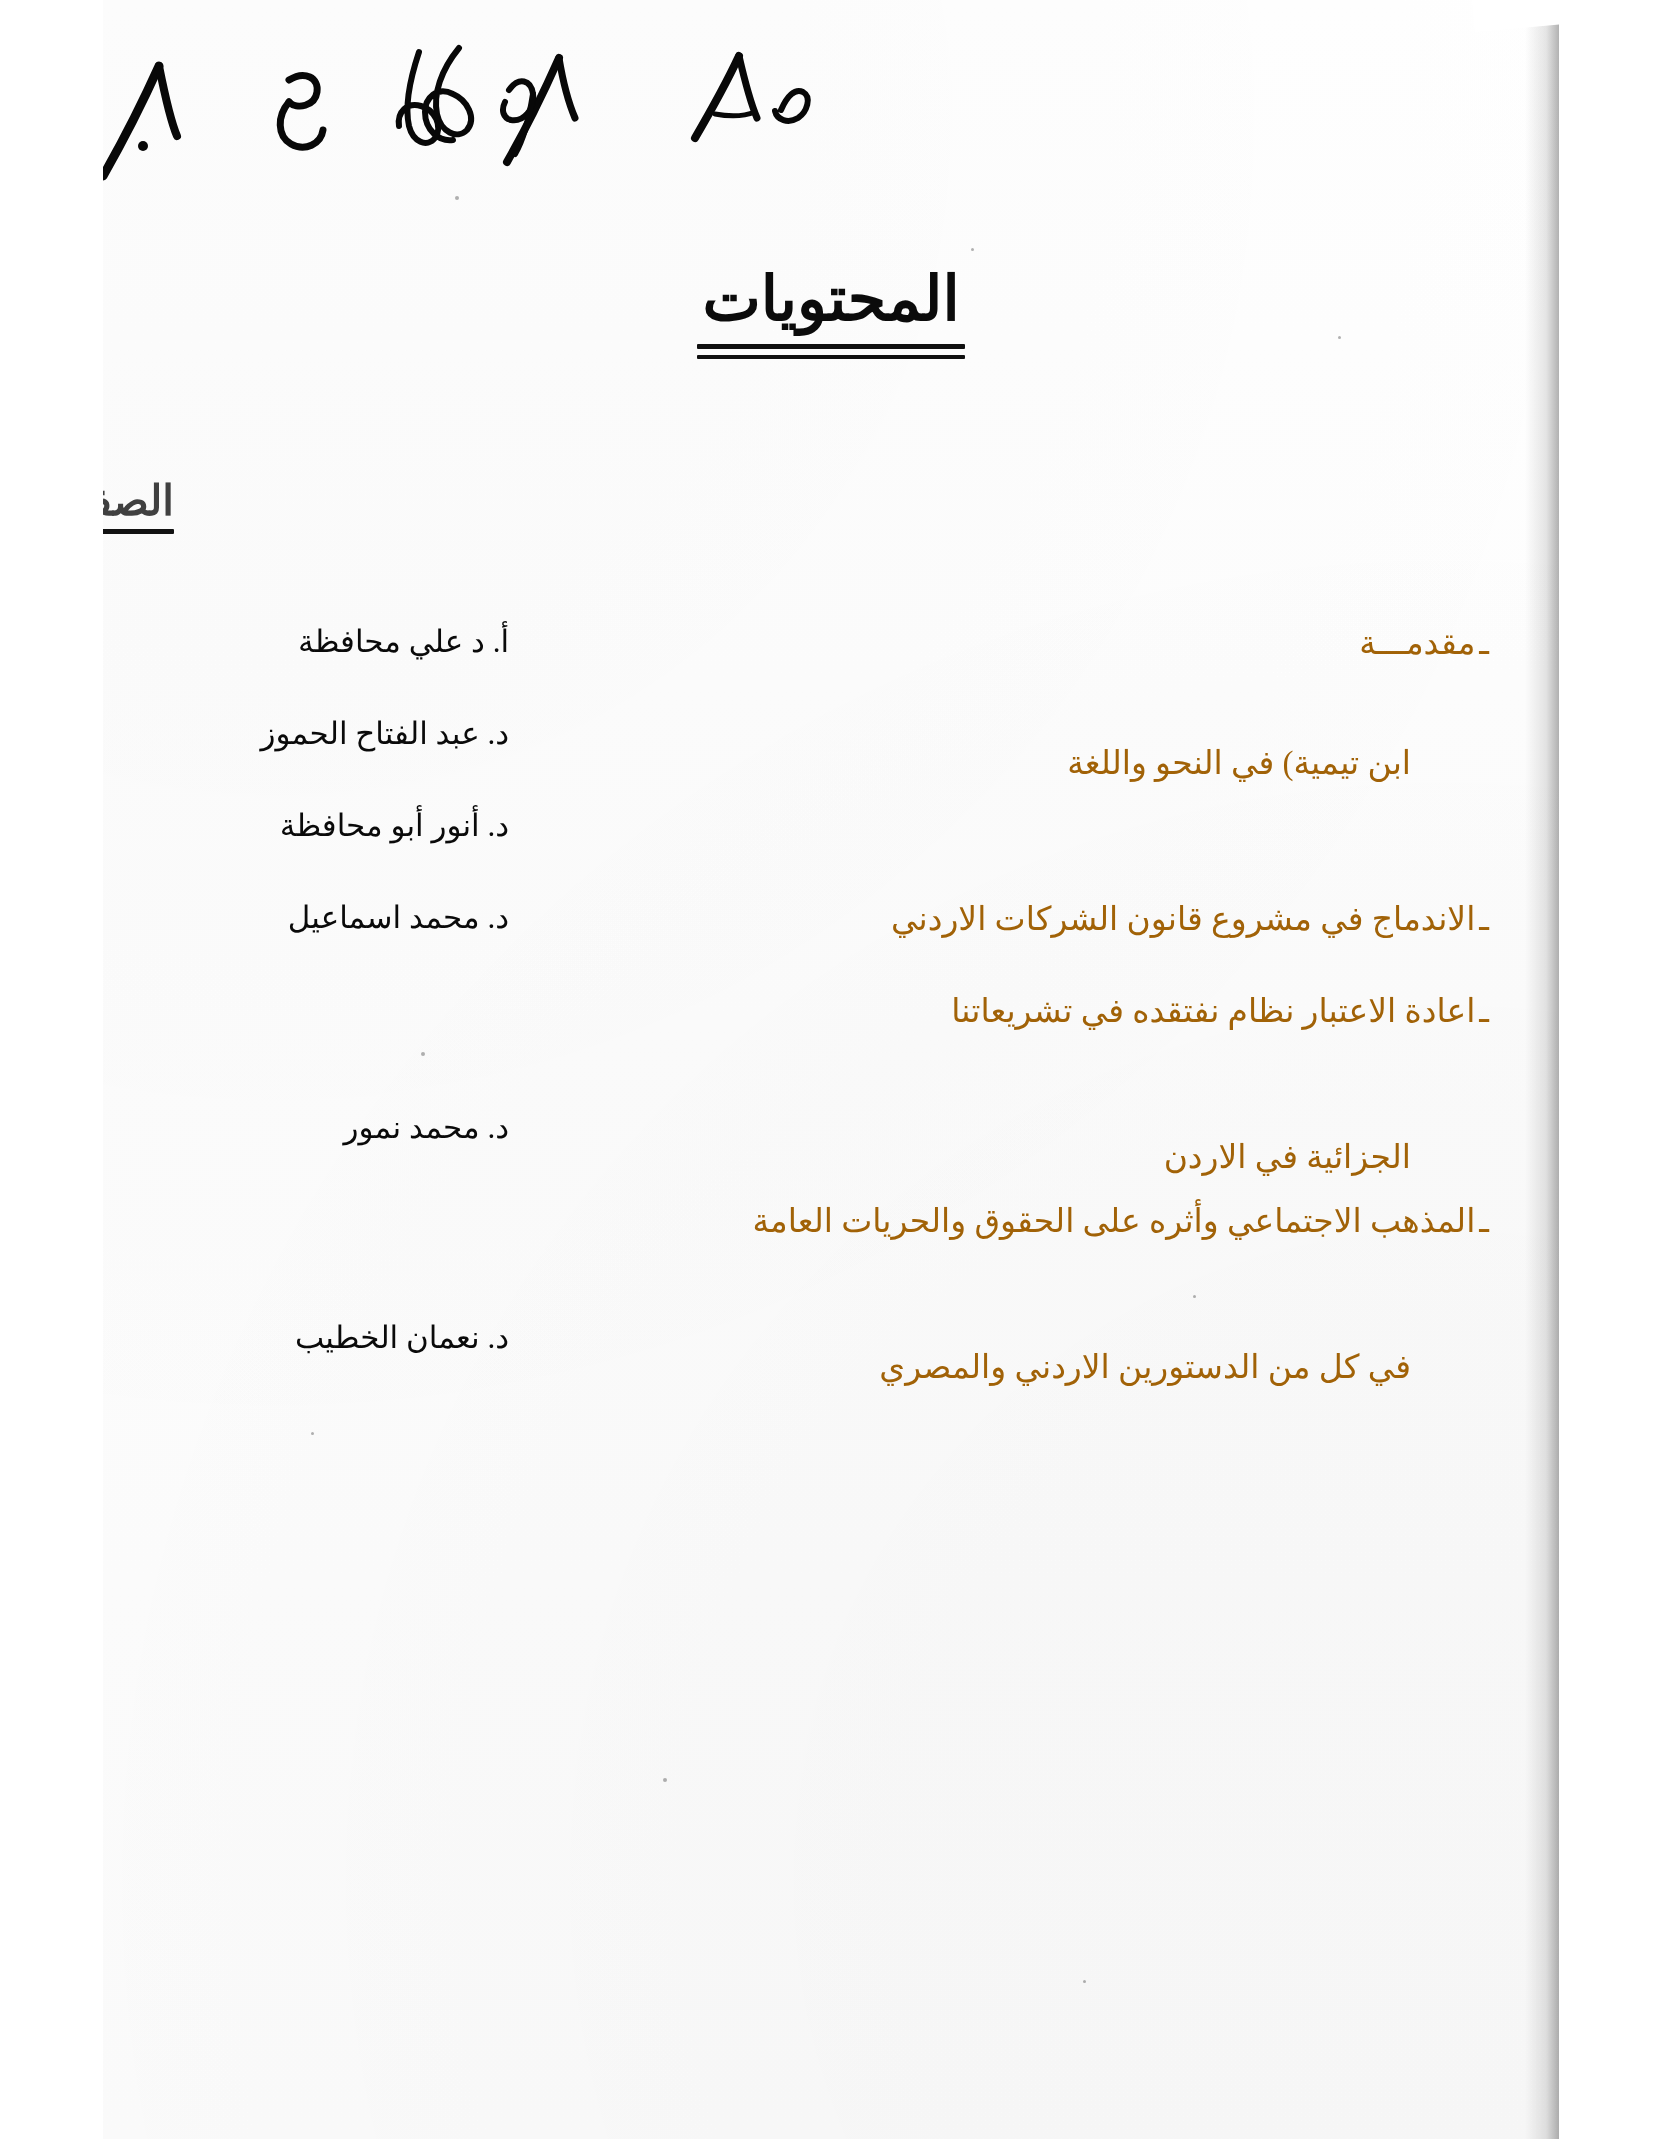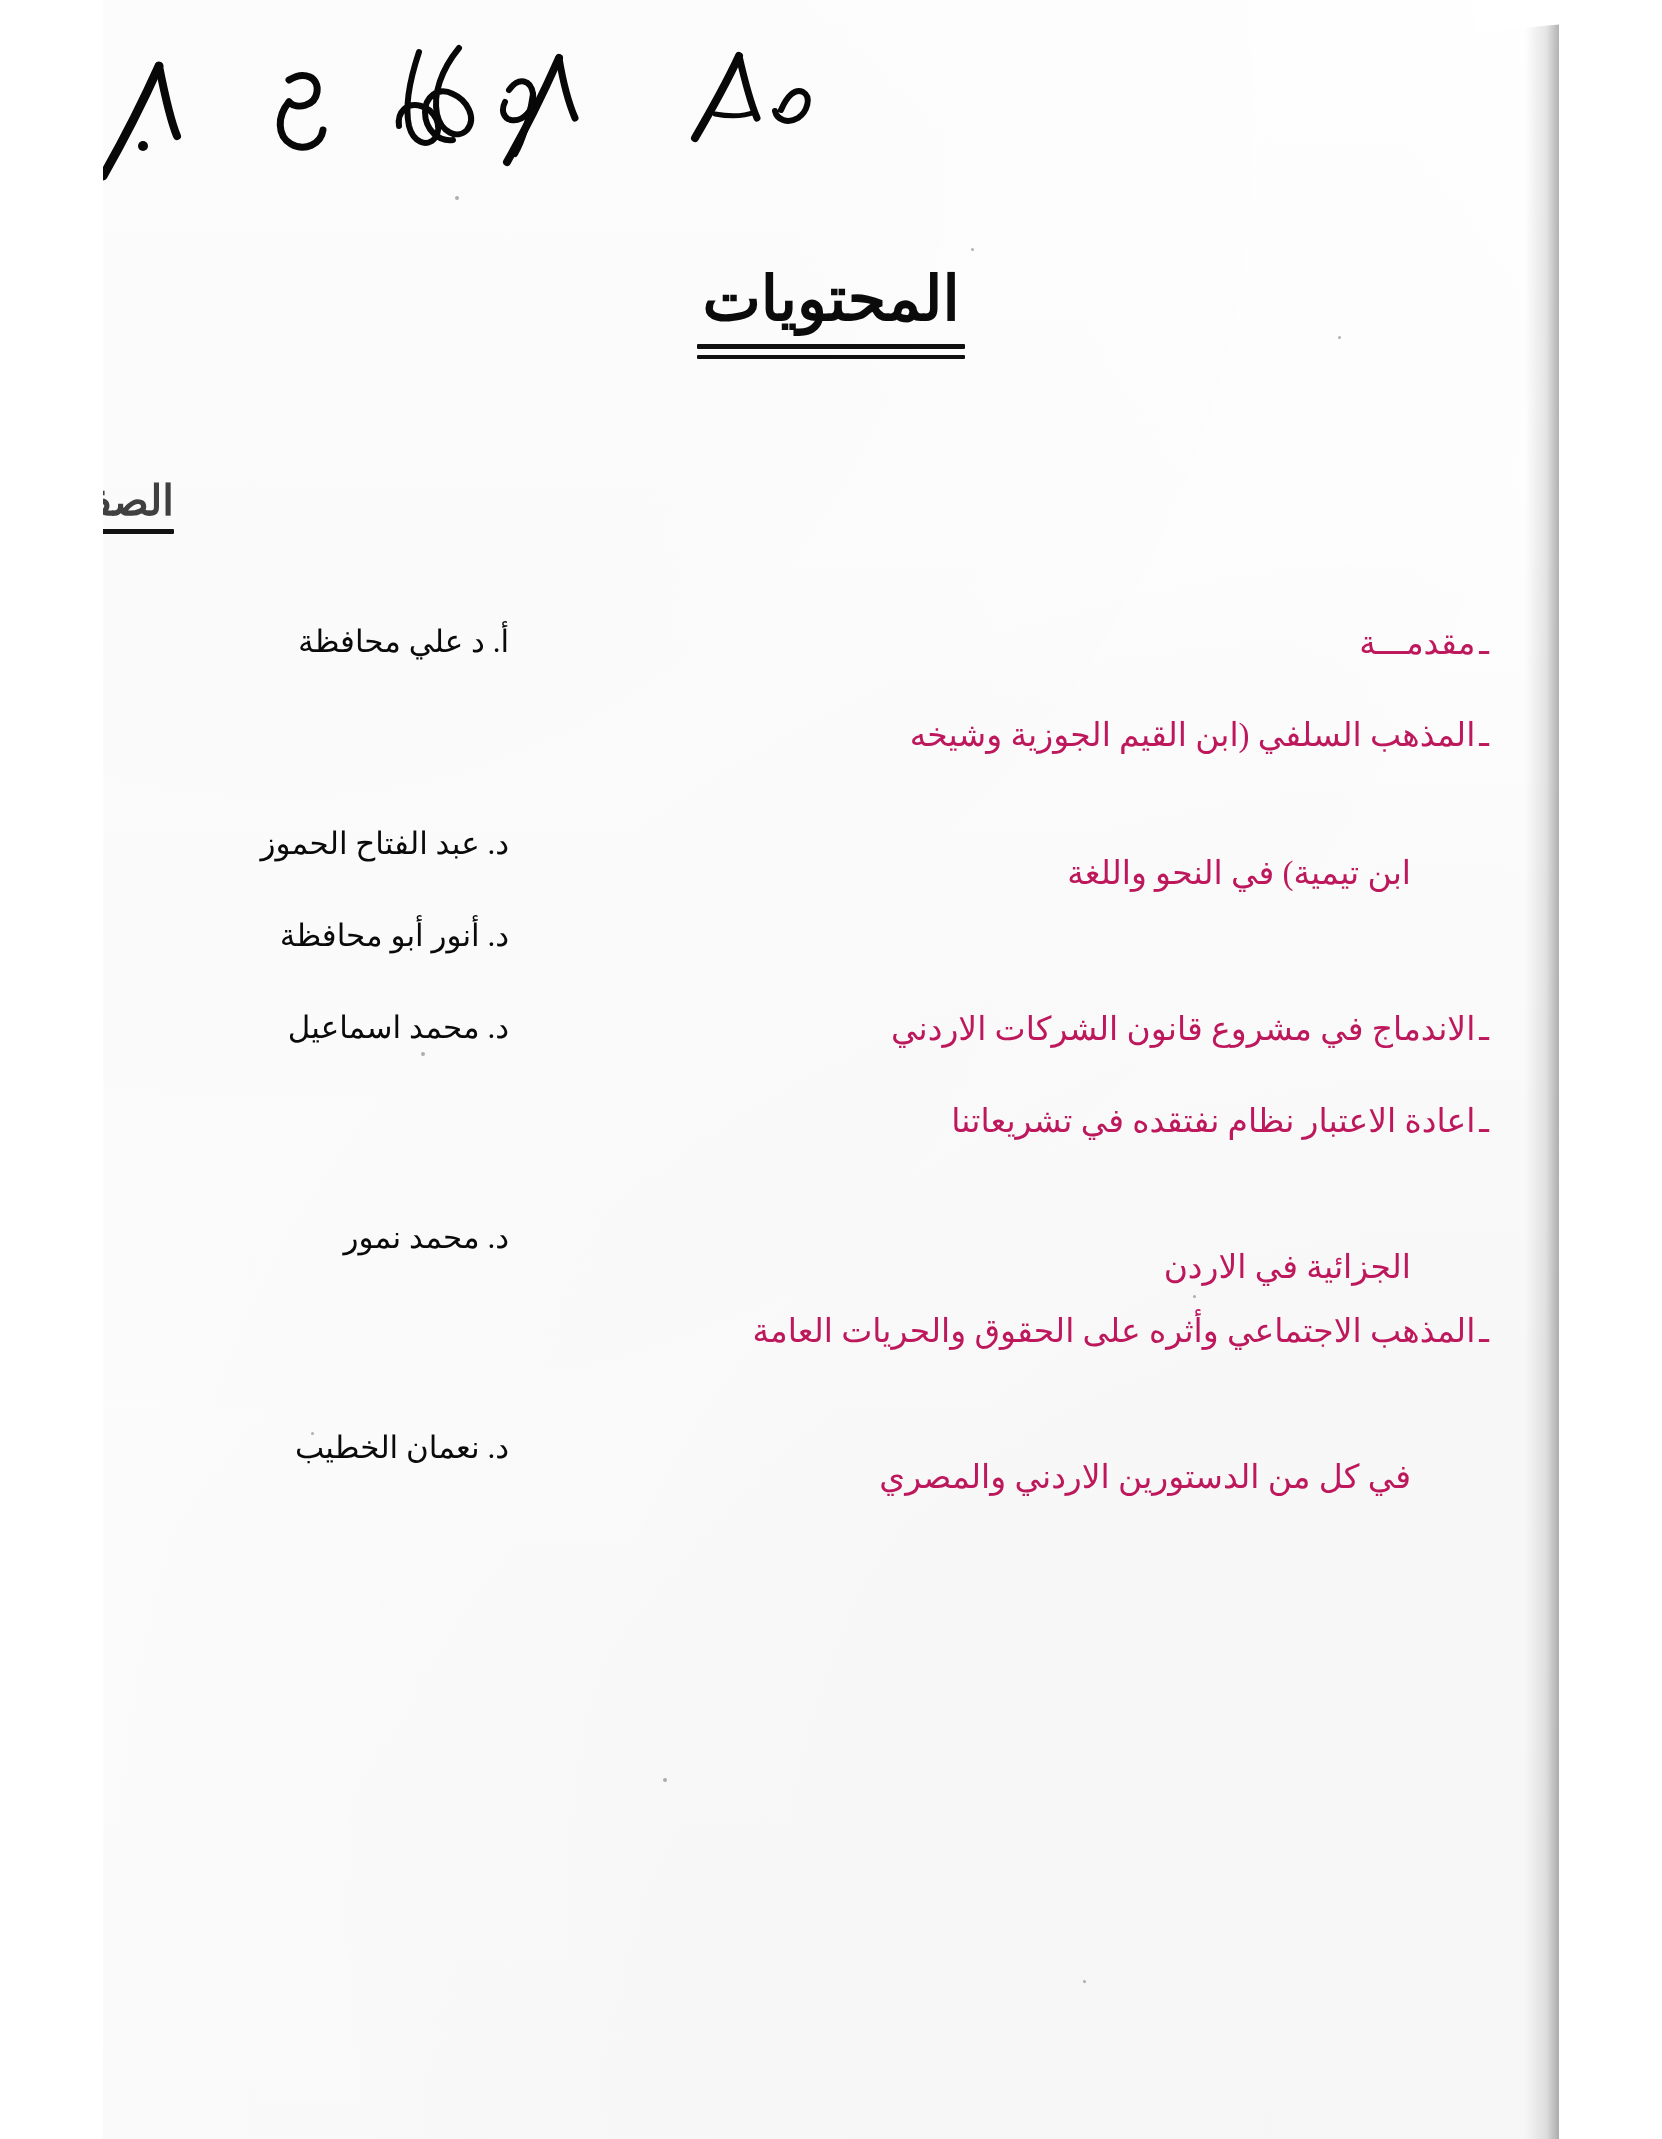--- a/index.html
+++ b/index.html
@@ -126,21 +126,21 @@
   }
   .toc-entry {
     position: relative;
     display: block;
     min-height: 74px;
   }
 
   .entry-title {
     font-size: 33px;
     line-height: 1.42;
-    color: #be185d;
+    color: #a16207;
     white-space: nowrap;
     font-weight: normal;
   }
 
   
   .col-title {
     position: absolute;
     right: 30px;
     text-align: right;
     direction: rtl;
@@ -243,26 +243,20 @@
         <div class="col-title">
           <span class="entry-title">ـ</span>
           <span class="entry-title">مقدمـــة</span>
         </div>
         <div class="col-author">أ. د علي محافظة</div>
         <div class="col-page">٩</div>
       </div>
     </div>
 
     <div class="toc-entry">
-      <div class="row r-h2">
-        <div class="col-title">
-          <span class="entry-title">ـ</span>
-          <span class="entry-title">المذهب السلفي (ابن القيم الجوزية وشيخه</span>
-        </div>
-      </div>
       <div class="row r-h1">
         <div class="col-title sub-indent">
           <span class="entry-title">ابن تيمية) في النحو واللغة</span>
         </div>
         <div class="col-author">د. عبد الفتاح الحموز</div>
         <div class="col-page">١١</div>
       </div>
     </div>
 
     <div class="toc-entry">

